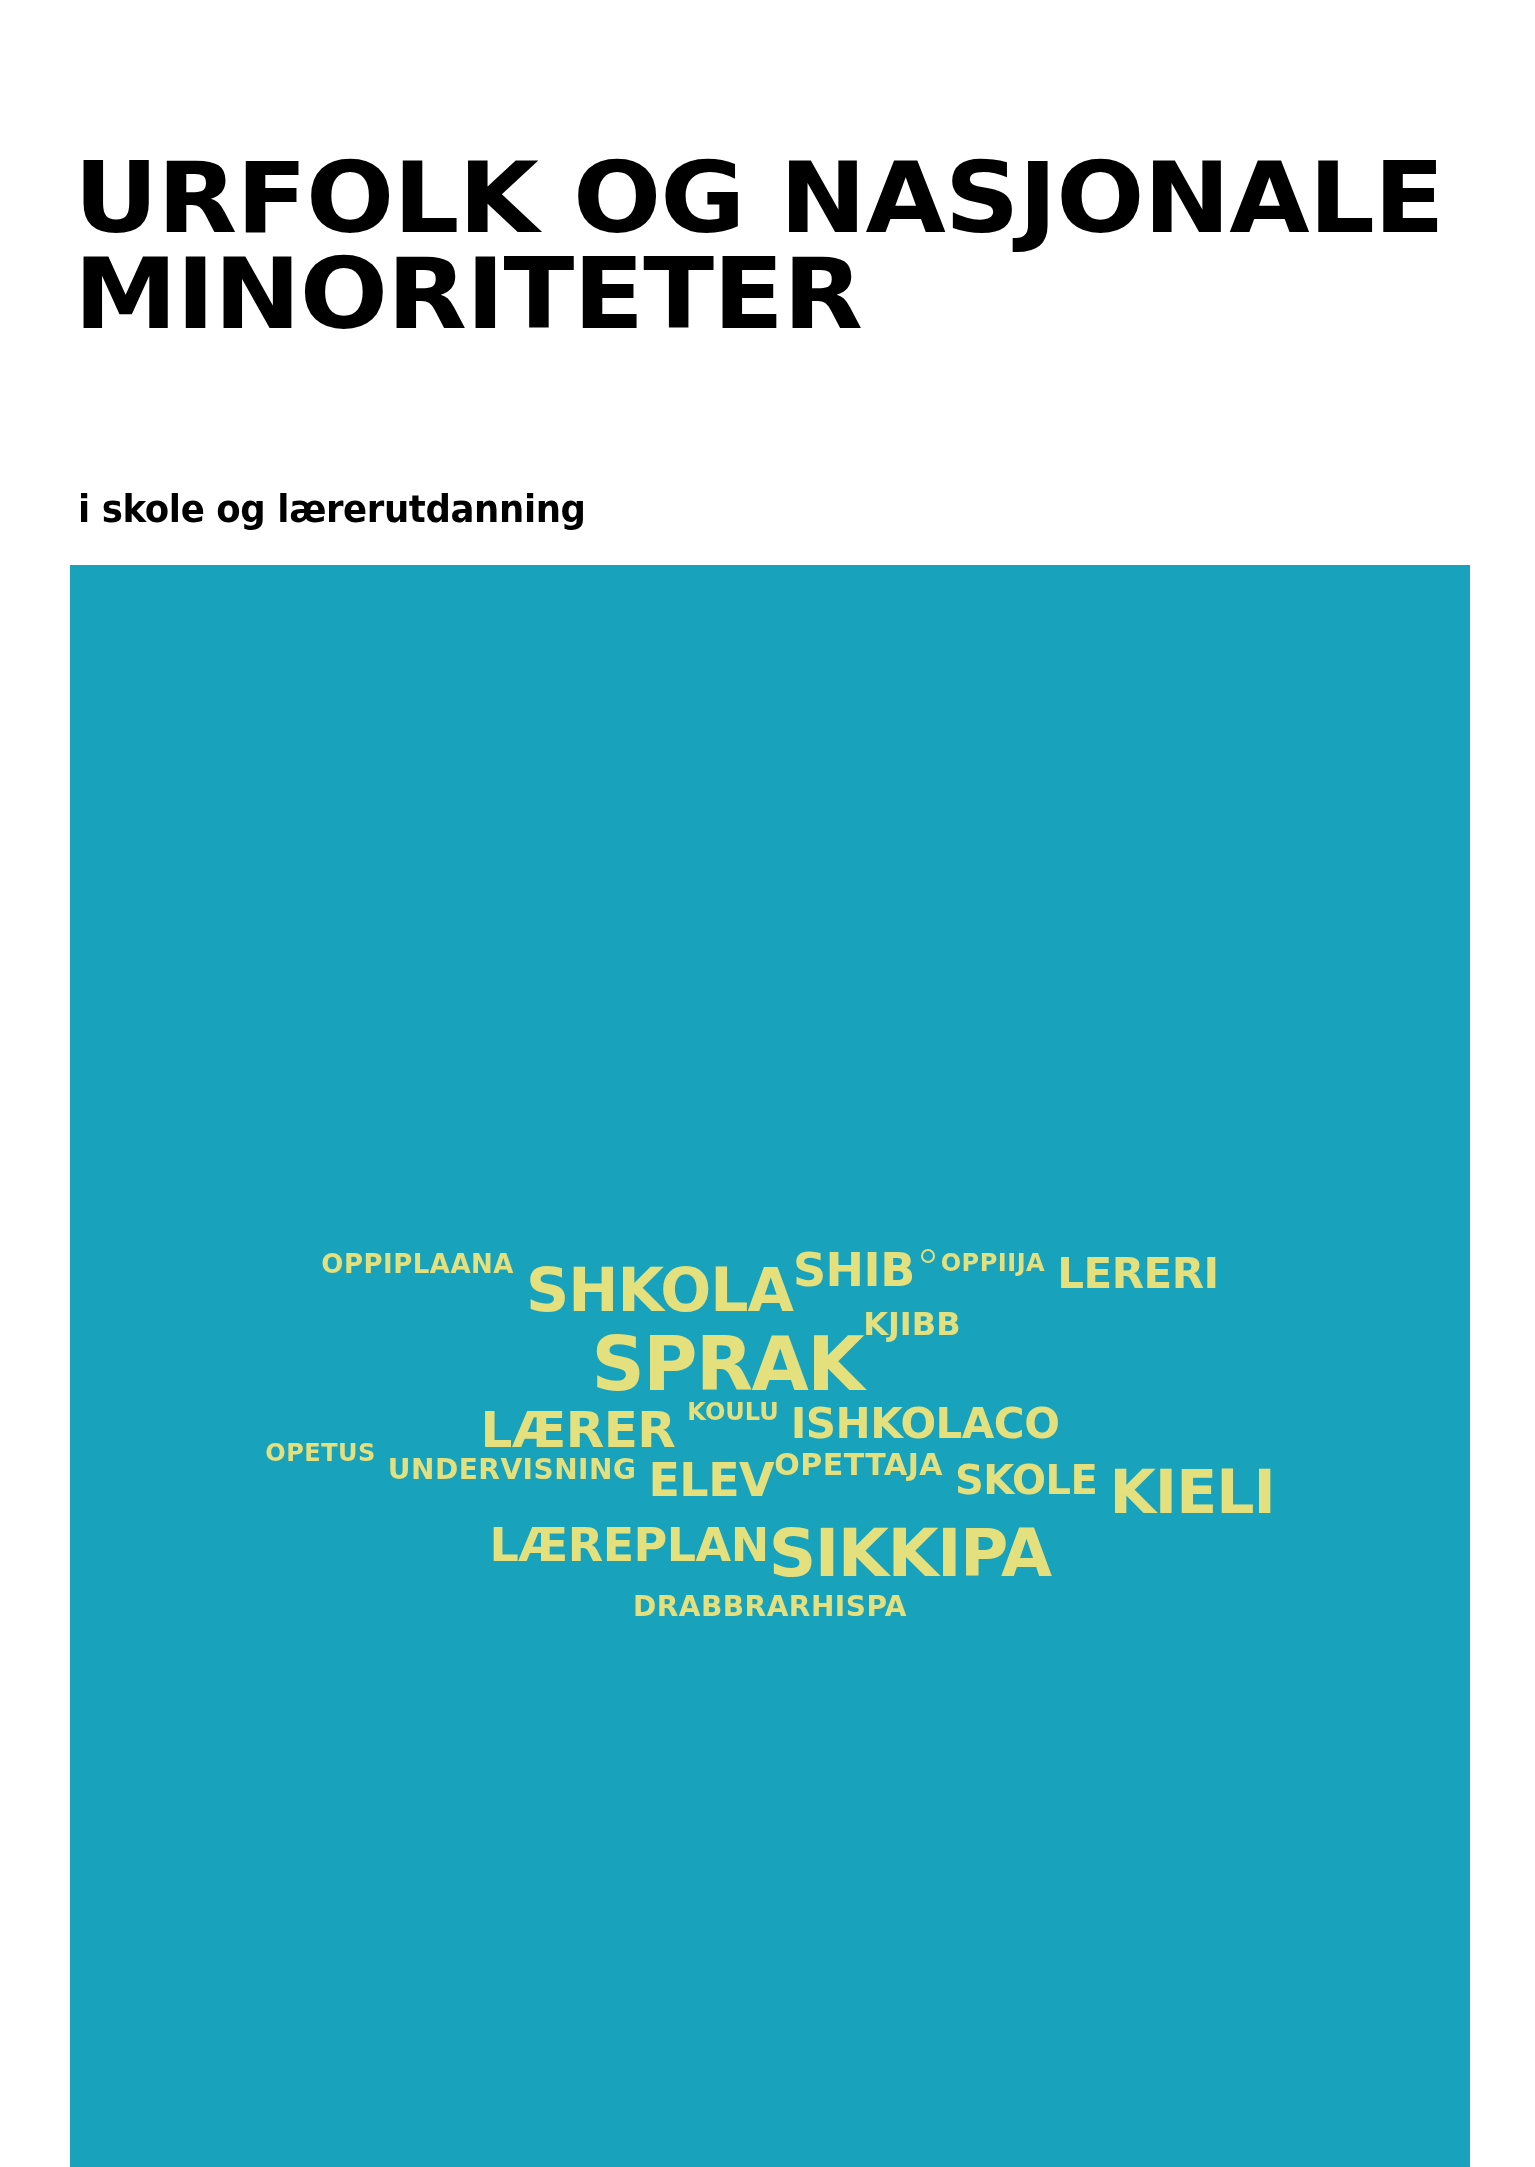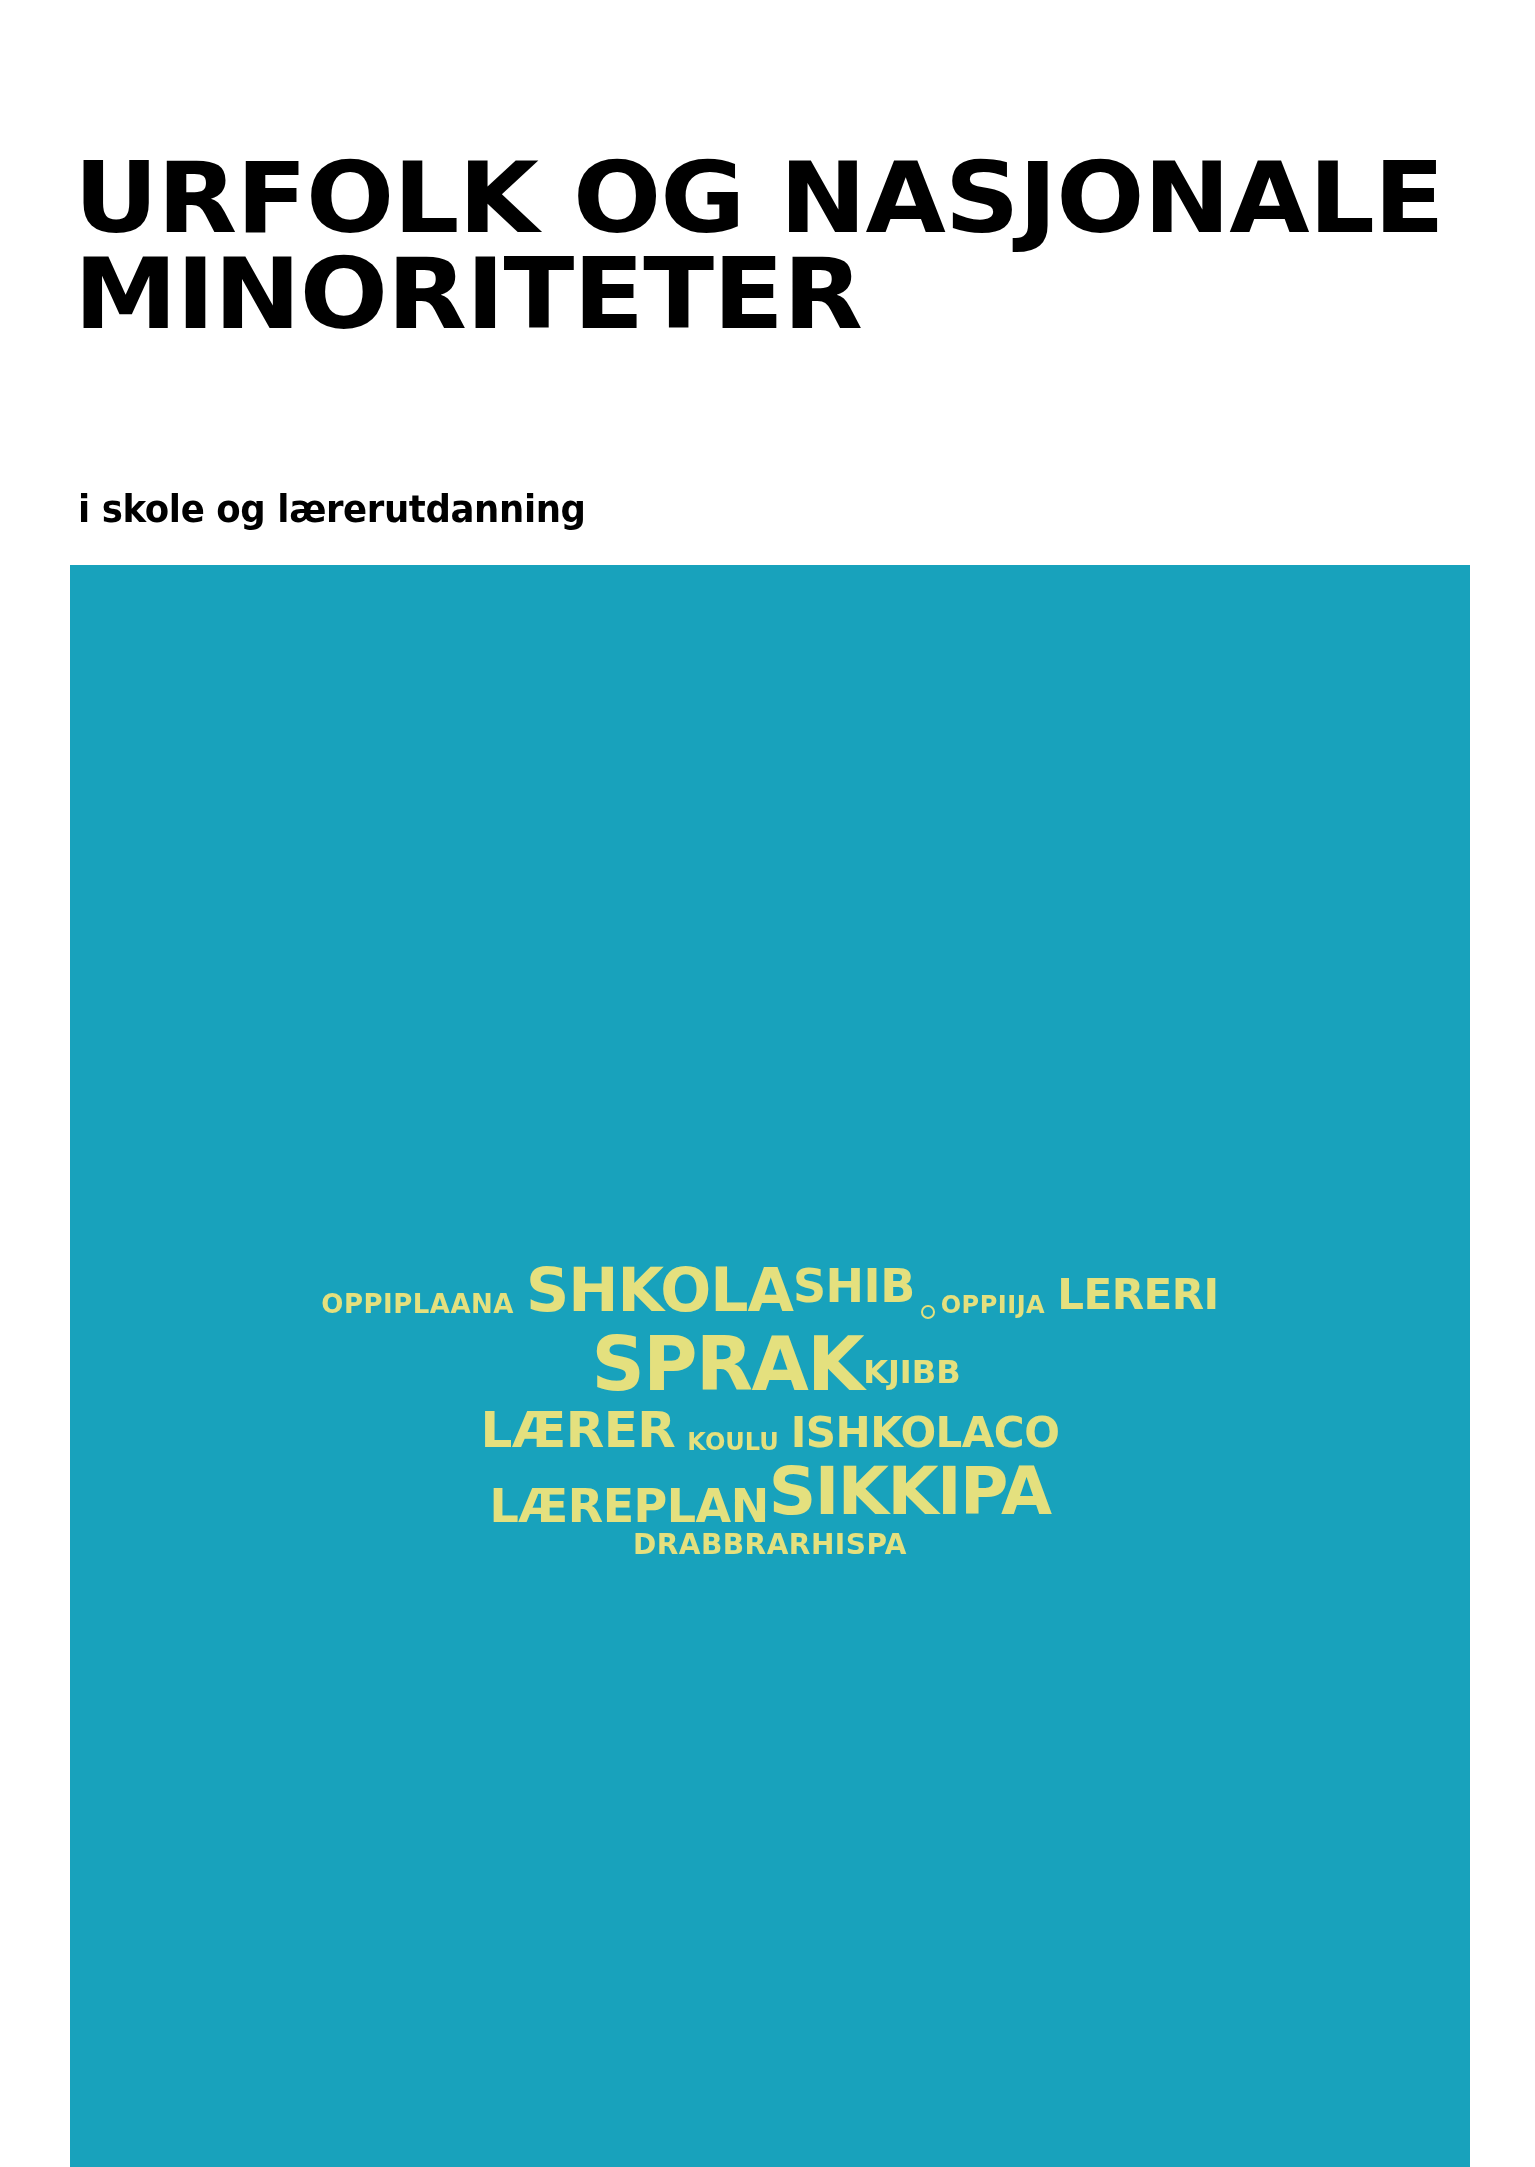--- a/index.html
+++ b/index.html
@@ -82,21 +82,21 @@
     top: 690px;
     width: 100%;
     height: 420px;
     color: #e4e07e;
     font-family: "DejaVu Sans", sans-serif;
     font-weight: 700;
     text-transform: uppercase;
   }
   .cloud .row {
     display: flex;
-    align-items: flex-end;
+    align-items: flex-start;
     justify-content: center;
     white-space: nowrap;
   }
   .cloud .w { display: inline-block; }
   .cloud .gap { display: inline-block; width: 12px; }
 
   
   .r1 { margin-bottom: -4px; }
   .r1 .s-sm { font-size: 26px; letter-spacing: 0.5px; position: relative; top: -6px; }
   .r1 .s-lg { font-size: 60px; letter-spacing: -1px; }
@@ -175,20 +175,32 @@
       </div>
 
       <div class="row r3">
         <span class="w s-big">LÆRER</span>
         <span class="gap"></span>
         <span class="w s-sm">KOULU</span>
         <span class="gap"></span>
         <span class="w s-md">ISHKOLACO</span>
       </div>
 
+      <div class="row r4">
+        <span class="w s-xs">OPETUS</span>
+        <span class="gap"></span>
+        <span class="w s-sm">UNDERVISNING</span>
+        <span class="gap"></span>
+        <span class="w s-md">ELEV</span>
+        <span class="w s-mdd">OPETTAJA</span>
+        <span class="gap"></span>
+        <span class="w s-lg">SKOLE</span>
+        <span class="gap"></span>
+        <span class="w s-xl">KIELI</span>
+      </div>
 
       <div class="row r5">
         <span class="w s-md">LÆREPLAN</span>
         <span class="w s-xl">SIKKIPA</span>
       </div>
 
       <div class="row r6">
         <span class="w s-sm">DRABBRARHISPA</span>
       </div>
 

